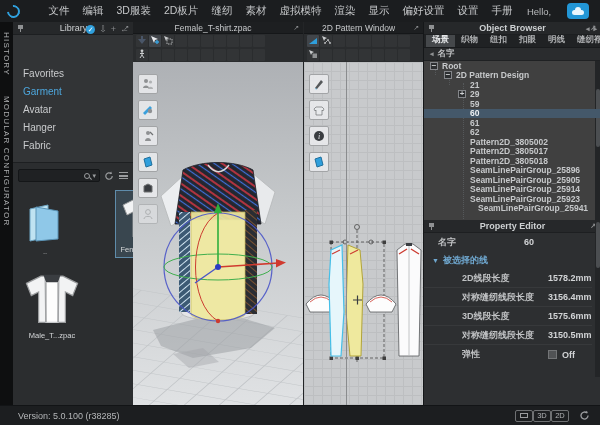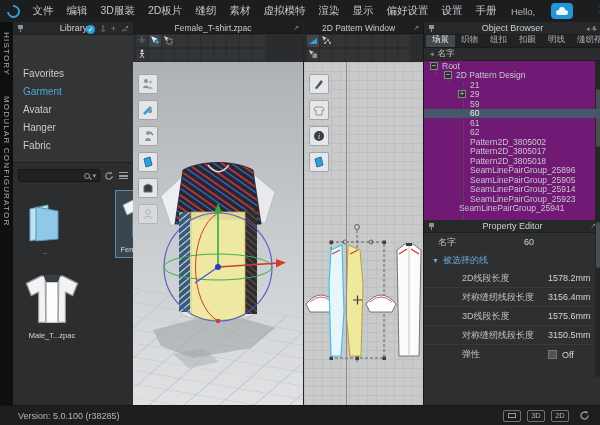--- a/index.html
+++ b/index.html
@@ -6,21 +6,21 @@
   html,body { background:#111; }
   body { font-family:"Liberation Sans", sans-serif; }
   .app { position:relative; width:600px; height:425px; background:#232527; overflow:hidden;
          font-family:"Liberation Sans", sans-serif; }
 
   
   .menubar { position:absolute; left:0; top:0; width:600px; height:22px; background:#1b1d1f;
              display:flex; align-items:center; padding-left:5px; z-index:30; }
   .logo { width:13px; height:13px; border:2.5px solid #2f9fdc; border-left-color:transparent;
           border-radius:50%; transform:rotate(40deg); margin:0 6px 0 2px; flex:none; }
-  .menu-items { display:flex; align-items:center; }
+  .menu-items { display:flex; align-items:center;margin-left:16px; }
   .menu-item { font-size:10.5px; color:#c6c8ca; padding:0 6.5px; cursor:default; white-space:nowrap; }
   .hello { font-size:9.5px; color:#b8babc; padding:0 8px; }
   .cloud-btn { width:22px; height:16px; background:#2296d6; border-radius:4px; margin:0 8px;
                position:relative; flex:none; }
   .cloud-glyph { position:absolute; left:5px; top:7px; width:12px; height:5px; background:#eaf6fd; border-radius:3px; }
   .cloud-glyph::before { content:""; position:absolute; left:2.5px; top:-3.5px; width:6px; height:6px;
                background:#eaf6fd; border-radius:50%; }
   .mb-divider { width:1px; height:16px; background:#0c0d0e; margin:0 4px; }
   .sim-group { display:flex; align-items:center; gap:5px; padding:0 10px; }
   .sim-chevrons { display:flex; flex-direction:column; gap:1px; }
@@ -85,22 +85,22 @@
                            linear-gradient(90deg, #bdbfc1 1px, transparent 1px);
           background-size:9px 9px; }
   .vp-axis { position:absolute; left:42px; top:0; width:1px; height:100%; background:#8a8c8e; }
   .vp-icon-col { position:absolute; left:5px; top:12px; display:flex; flex-direction:column; gap:6px; z-index:4; }
   .vp-icon { width:20px; height:20px; background:rgba(233,235,237,.88); border:1px solid #a2a4a6;
              border-radius:2px; display:flex; align-items:center; justify-content:center; }
   .vp-icon.dim { opacity:.55; }
   .vp-icon svg { display:block; }
 
   
-  .rightpanel { position:absolute; left:423px; top:22px; width:177px; height:383px; background:#701a75;
-                border-left:1px solid #151719; }
+  .rightpanel { position:absolute; left:423px; top:22px; width:177px; height:383px; background:#404040;
+                border-left:1px solid #151719;font-weight:bold; }
   .ob-tabs { height:13px; background:#202224; display:flex; align-items:flex-end; padding-left:2px;
              border-bottom:1px solid #191b1d; overflow:hidden; position:relative; }
   .ob-tab { font-size:8.5px; color:#aeb0b2; padding:2px 6px 1px 6px; white-space:nowrap; }
   .ob-tab.active { background:#45484b; color:#e4e6e8; border-radius:2px 2px 0 0; }
   .ob-tab-arrows { position:absolute; right:2px; top:3px; font-size:7px; color:#8f9193; letter-spacing:1px; }
   .ob-colheader { height:13px; background:#2a2c2e; border-bottom:1px solid #1f2123; display:flex;
                   align-items:center; font-size:8.5px; color:#c0c2c4; }
   .sort-icon { font-size:7px; color:#8f9193; margin:0 4px 0 6px; }
   .tree { position:relative; height:160px; overflow:hidden; }
   .tree-guide { position:absolute; width:0; border-left:1px dotted #55585a; }
@@ -124,21 +124,21 @@
   .pe-sec-caret { font-size:7px; margin-right:4px; color:#6fa8d0; }
   .pe-data-row { height:19px; padding-left:38px; border-bottom:1px solid #37393b; margin-right:8px; }
   .pe-check { display:none; width:9px; height:9px; background:#515355; border:1px solid #737577;
               margin-right:5px; }
   .pe-check.shown { display:inline-block; }
 
   
   .bottombar { position:absolute; left:0; top:405px; width:600px; height:20px; background:#1c1e20;
                border-top:1px solid #121416; display:flex; align-items:center; z-index:40; }
   .version { font-size:9px; color:#b4b6b8; margin-left:18px; }
-  .bb-right { margin-left:auto; display:flex; align-items:center; gap:6px; margin-right:10px; }
+  .bb-right { margin-left:auto; display:flex; align-items:center; margin-right:10px; }
   .vb { min-width:18px; height:12px; border:1px solid #6f7173; border-radius:2px; color:#b0b2b4;
         font-size:7.5px; line-height:10px; text-align:center; padding:0 2px; position:relative; }
   .vb .rect-ico { display:none; width:8px; height:5px; border:1px solid #9a9c9e; margin:2.5px auto; }
   .vb .rect-ico.shown { display:block; }
 </style>
 </head>
 <body>
 
 <div class="app">
 
@@ -576,21 +576,21 @@
             <span>SeamLinePairGroup_25905</span>
           </div>
           <div class="tree-row" style="padding-left: 34px;">
             <span class="expander exp-none"></span>
             <span>SeamLinePairGroup_25914</span>
           </div>
           <div class="tree-row" style="padding-left: 34px;">
             <span class="expander exp-none"></span>
             <span>SeamLinePairGroup_25923</span>
           </div>
-          <div class="tree-row" style="padding-left: 23px;">
+          <div class="tree-row" style="padding-left: 42px;">
             <span class="expander exp-none"></span>
             <span>SeamLinePairGroup_25941</span>
           </div>
         </div>
       <div class="vscroll" style="top:0; height:160px;">
         <div class="vthumb" style="top:28px; height:58px;"></div>
       </div>
     </div>
 
     <div class="pe">

